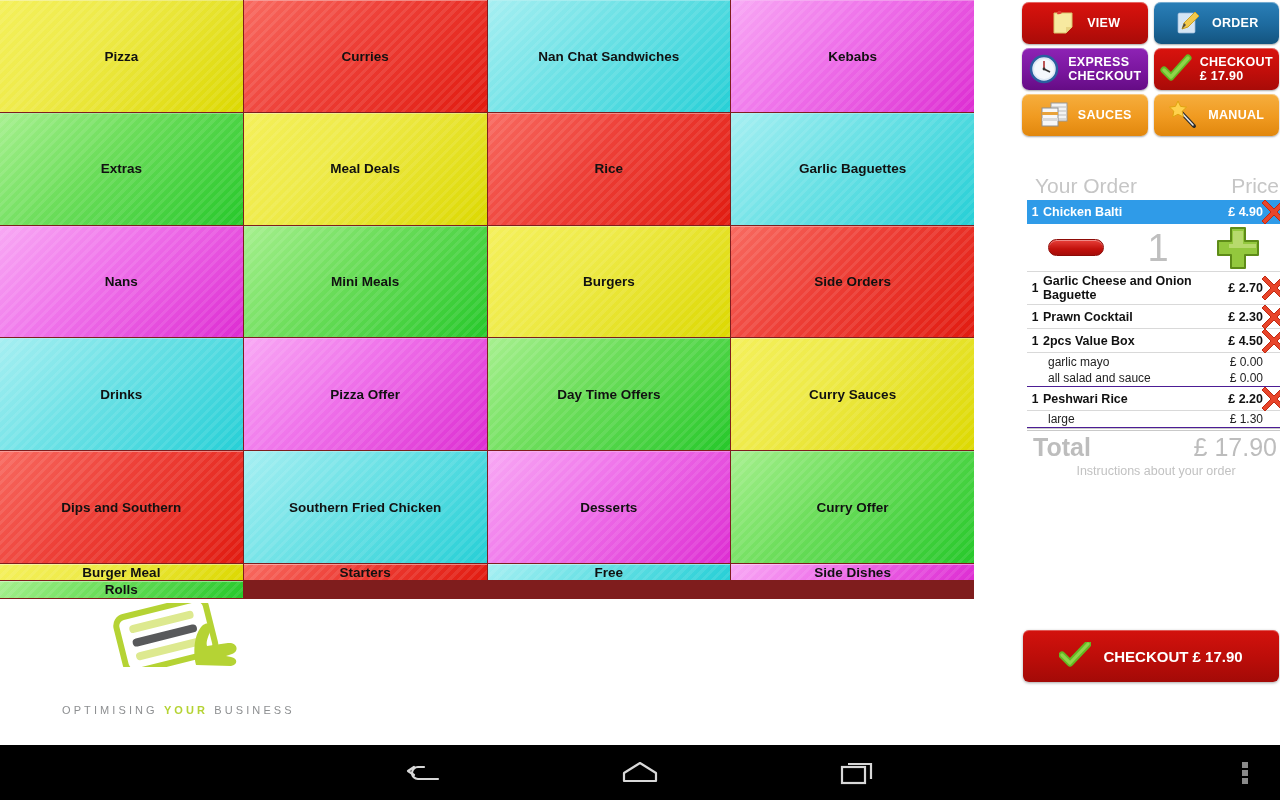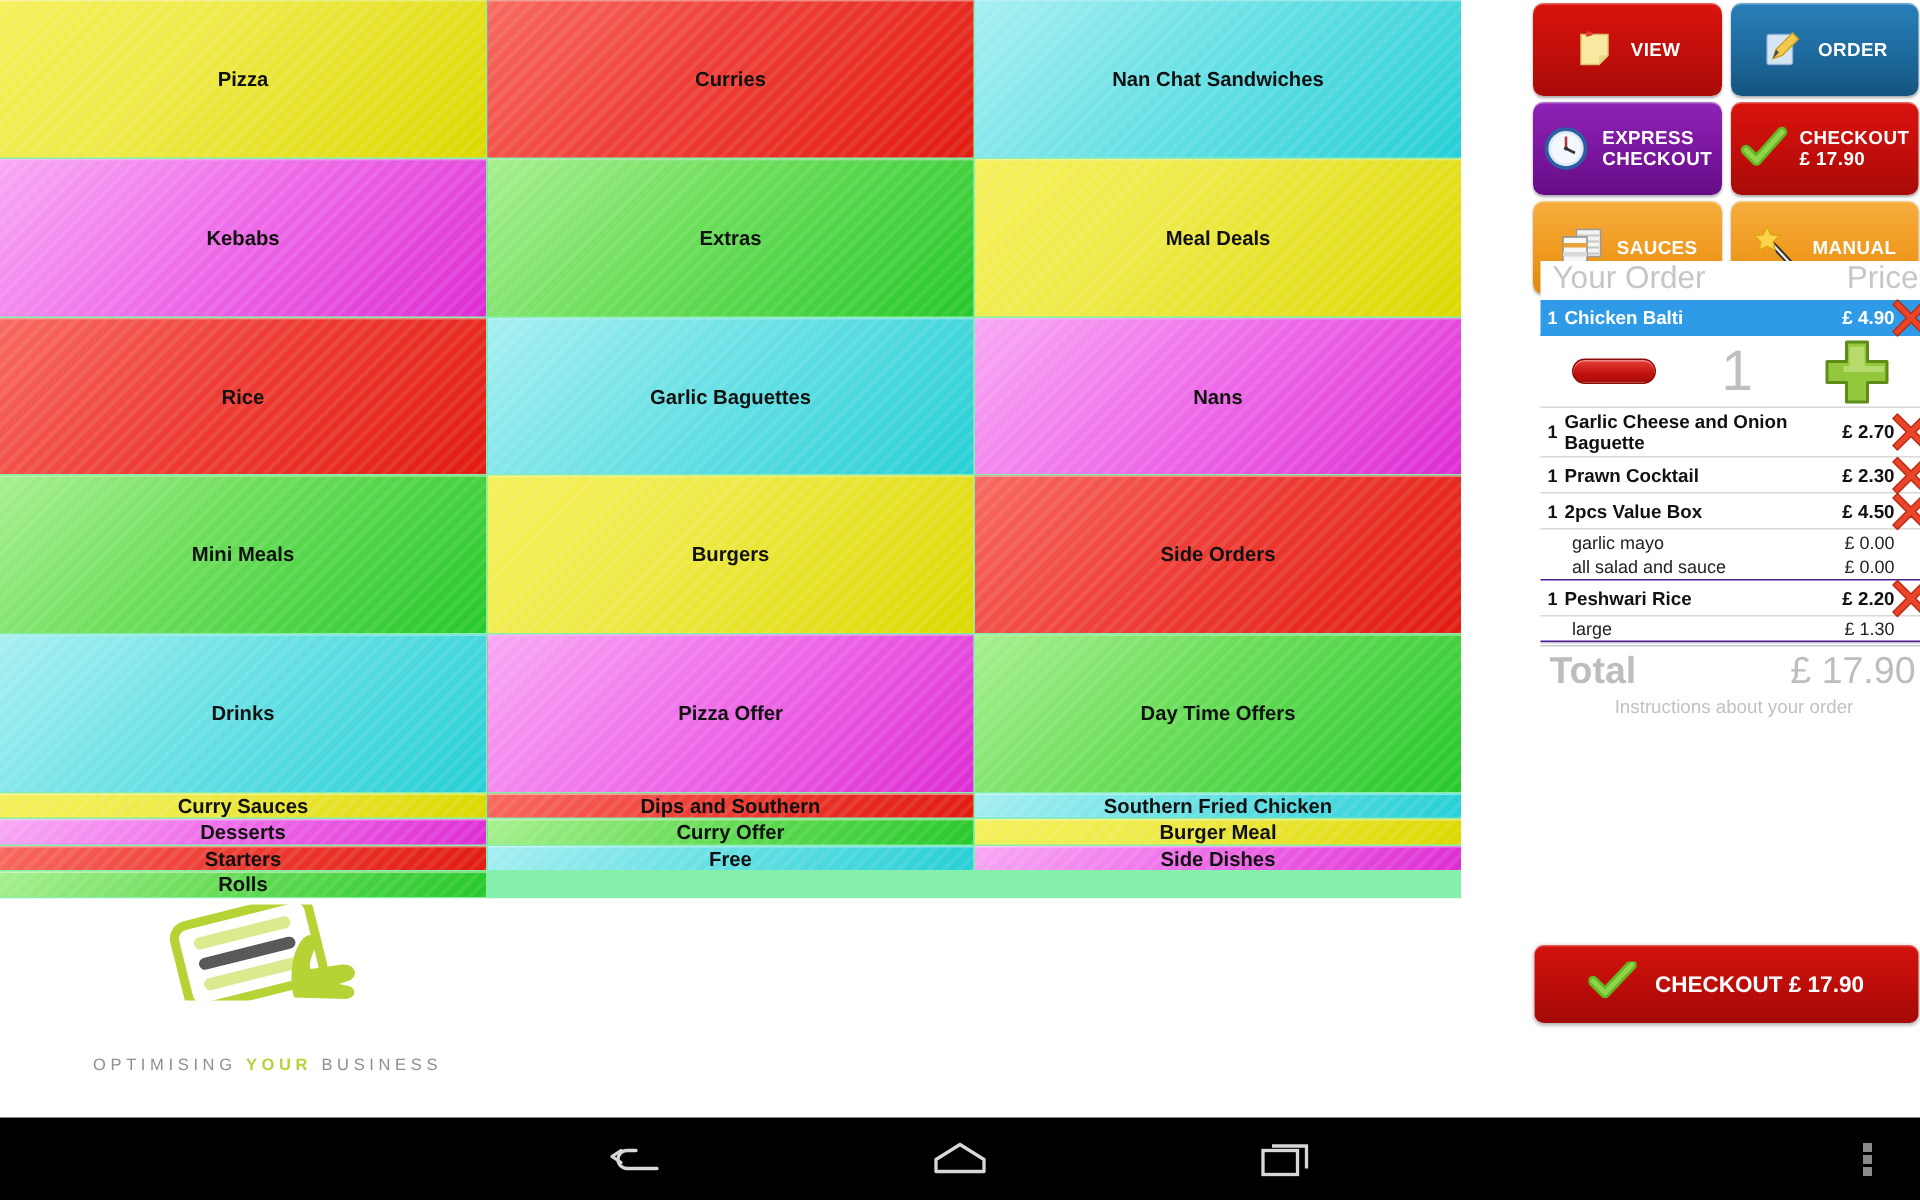--- a/index.html
+++ b/index.html
@@ -9,23 +9,23 @@
     background: #ffffff;
     font-family: "Liberation Sans", sans-serif;
   }
   #app { position: relative; width: 1280px; height: 800px; }
 
   
   #menu-grid {
     position: absolute; left: 0; top: 0;
     width: 974px; height: 599px;
     display: grid;
-    grid-template-columns: repeat(3, 1fr);
+    grid-template-columns: repeat(4, 1fr);
     grid-template-rows: repeat(5, 1fr);
-    background: #86efac;
+    background: #7f1d1d;
     gap: 1px;
     padding: 0 0 1px 0;
   }
   .cat-btn {
     position: relative;
     display: flex; align-items: center; justify-content: center;
     font-size: 13.5px; font-weight: bold; color: #111;
     text-align: center; line-height: 1.15;
     border-top: 1px solid rgba(255,255,255,.45);
     overflow: hidden;
@@ -66,21 +66,21 @@
   #logo-tag .g { color: #b5d334; font-weight: bold; }
 
   
   #right-panel { position: absolute; left: 1021px; top: 0; width: 259px; height: 745px; background: #fff; }
 
   #action-grid {
     position: absolute; left: 1px; top: 2px; width: 257px;
     display: grid; grid-template-columns: 1fr 1fr; gap: 4px 6px;
   }
   .act-btn {
-    height: 62px; border-radius: 7px;
+    height: 42px; border-radius: 7px;
     display: flex; align-items: center; justify-content: center; gap: 8px;
     color: #fff; cursor: pointer;
     box-shadow: inset 0 1px 0 rgba(255,255,255,.35), 0 1px 2px rgba(0,0,0,.35);
     padding: 0 3px;
   }
   .act-label { font-size: 12.5px; font-weight: bold; letter-spacing: .3px; line-height: 1.15; text-align: left; }
   .act-label .sub { display: block; font-weight: bold; }
   .b-darkred { background: linear-gradient(180deg,#d9130e 0%,#c10e0a 55%,#a80b08 100%); }
   .b-blue    { background: linear-gradient(180deg,#2a7fb8 0%,#1d6a9e 55%,#14547f 100%); }
   .b-purple  { background: linear-gradient(180deg,#8e23b5 0%,#7a169e 55%,#650c85 100%); }

